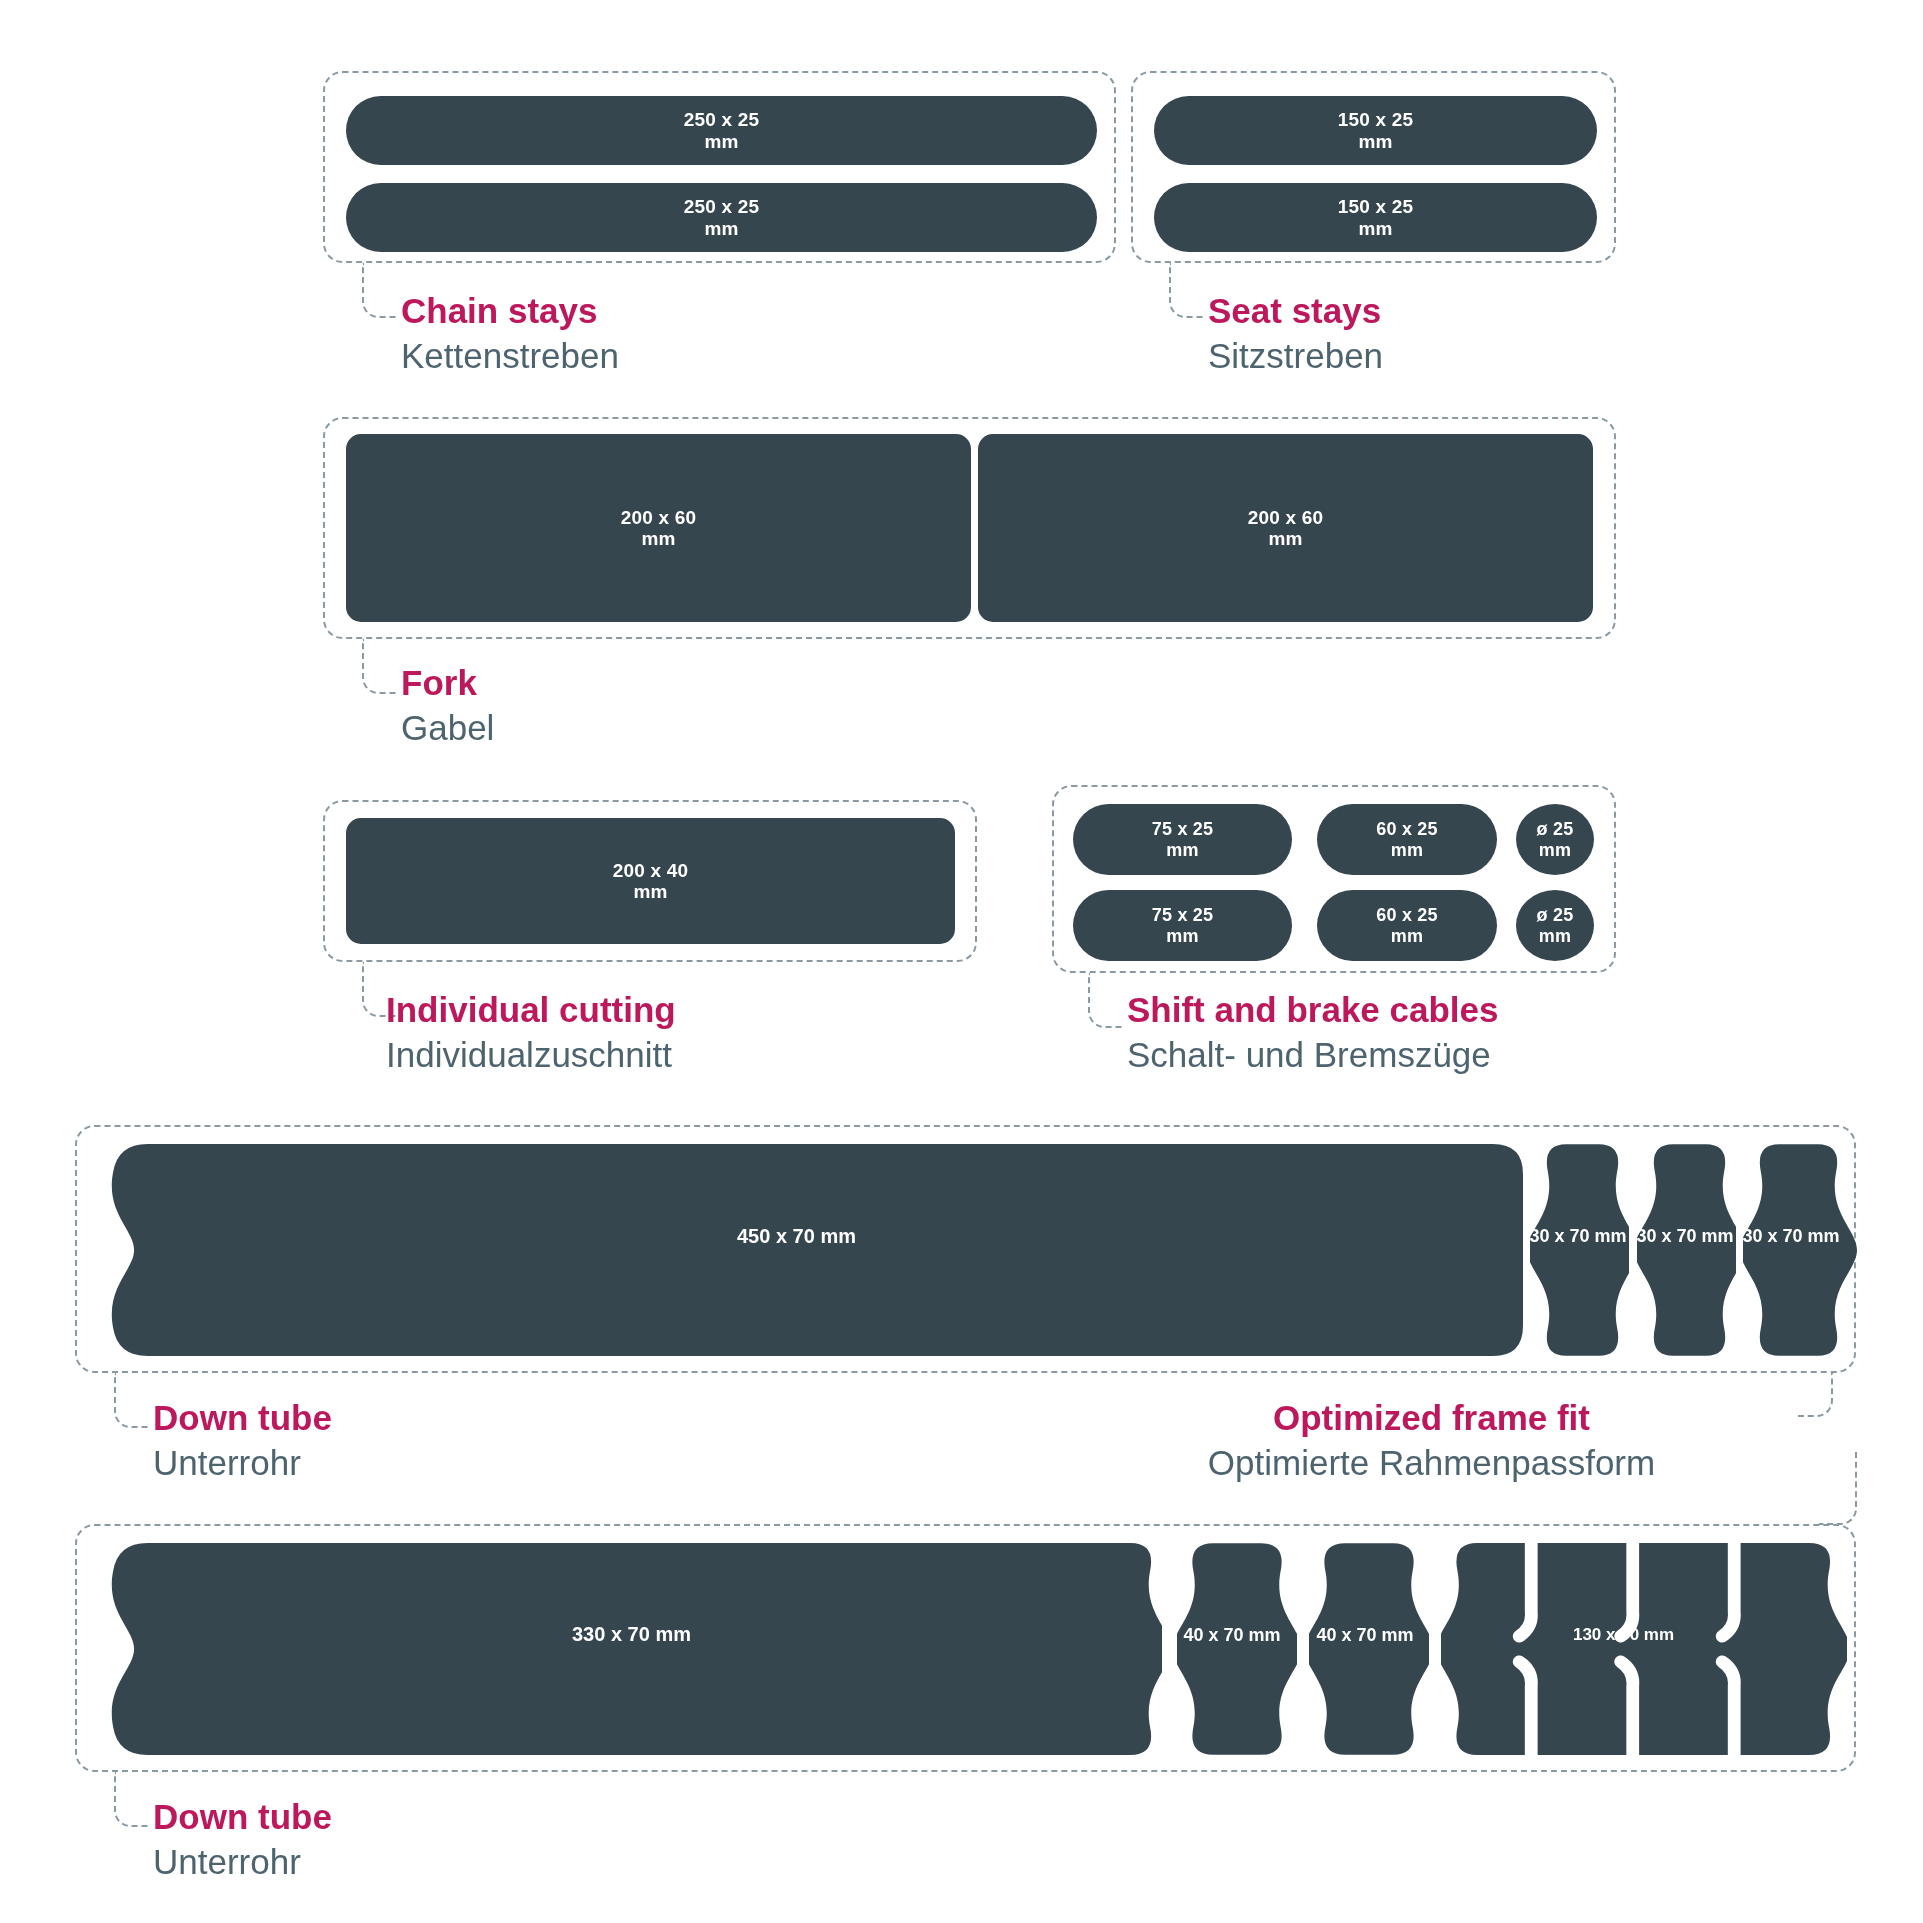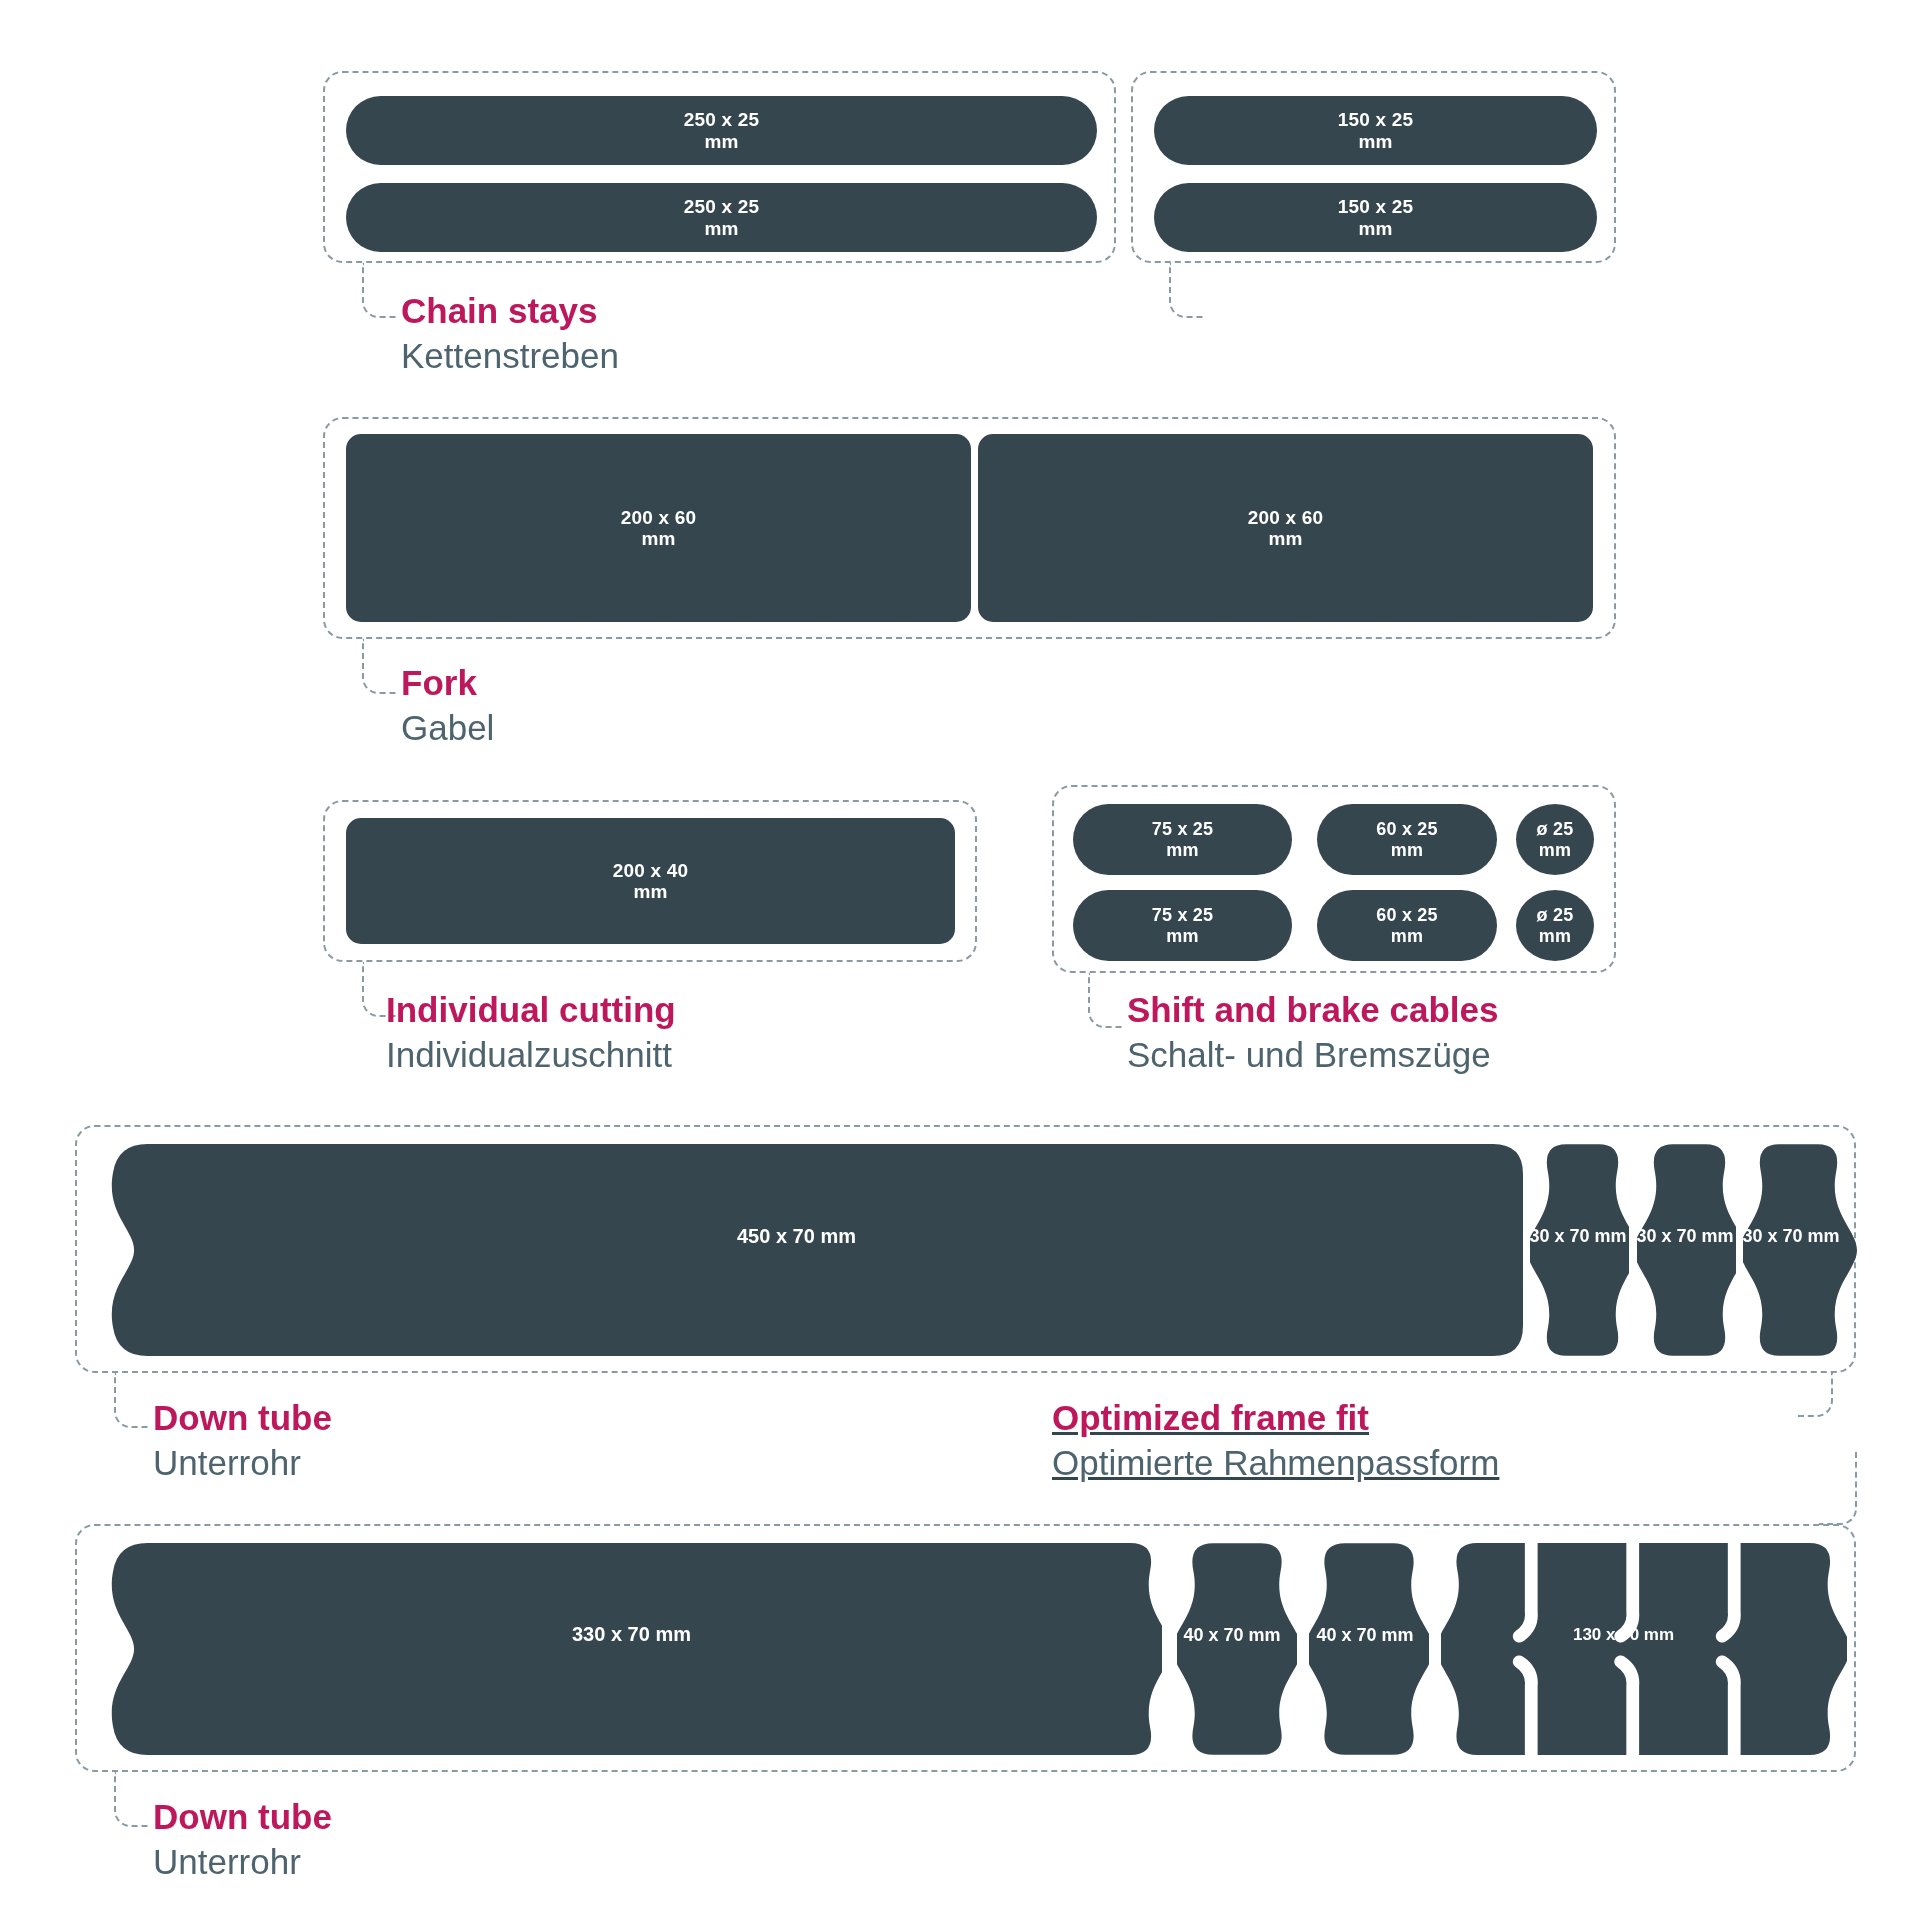--- a/index.html
+++ b/index.html
@@ -52,21 +52,21 @@
     font-size:35px;
     font-weight:600;
     color:#be185d;
   }
   .label .de{
     display:block;
     font-size:35px;
     font-weight:400;
     color:#4d646f;
   }
-  .label.right{text-align:left;text-decoration:underline;}
+  .label.right{text-align:center;}
 
   
   .leader{
     position:absolute;
     border-left:2.3px dashed #8a9aa3;
     border-bottom:2.3px dashed #8a9aa3;
     border-bottom-left-radius:16.5px;
     box-sizing:border-box;
   }
   .leader.rt{
@@ -122,20 +122,24 @@
   <div class="piece pill" style="left:1154px;top:96px;width:443px;height:69px;font-size:19px;">
     <span class="dim">150 x 25</span>
     <span class="unit">mm</span>
   </div>
   <div class="piece pill" style="left:1154px;top:183px;width:443px;height:69px;font-size:19px;">
     <span class="dim">150 x 25</span>
     <span class="unit">mm</span>
   </div>
 
   <div class="leader" style="left:1169px;top:263px;width:35px;height:55px;"></div>
+  <div class="label" style="left:1208px;top:289px;">
+    <span class="en">Seat stays</span>
+    <span class="de">Sitzstreben</span>
+  </div>
 
   <div class="group" style="left:323px;top:417px;width:1293px;height:222px;"></div>
 
   <div class="piece rect" style="left:346px;top:434px;width:625px;height:188px;font-size:19px;">
     <span class="dim">200 x 60</span>
     <span class="unit">mm</span>
   </div>
   <div class="piece rect" style="left:978px;top:434px;width:615px;height:188px;font-size:19px;">
     <span class="dim">200 x 60</span>
     <span class="unit">mm</span>

